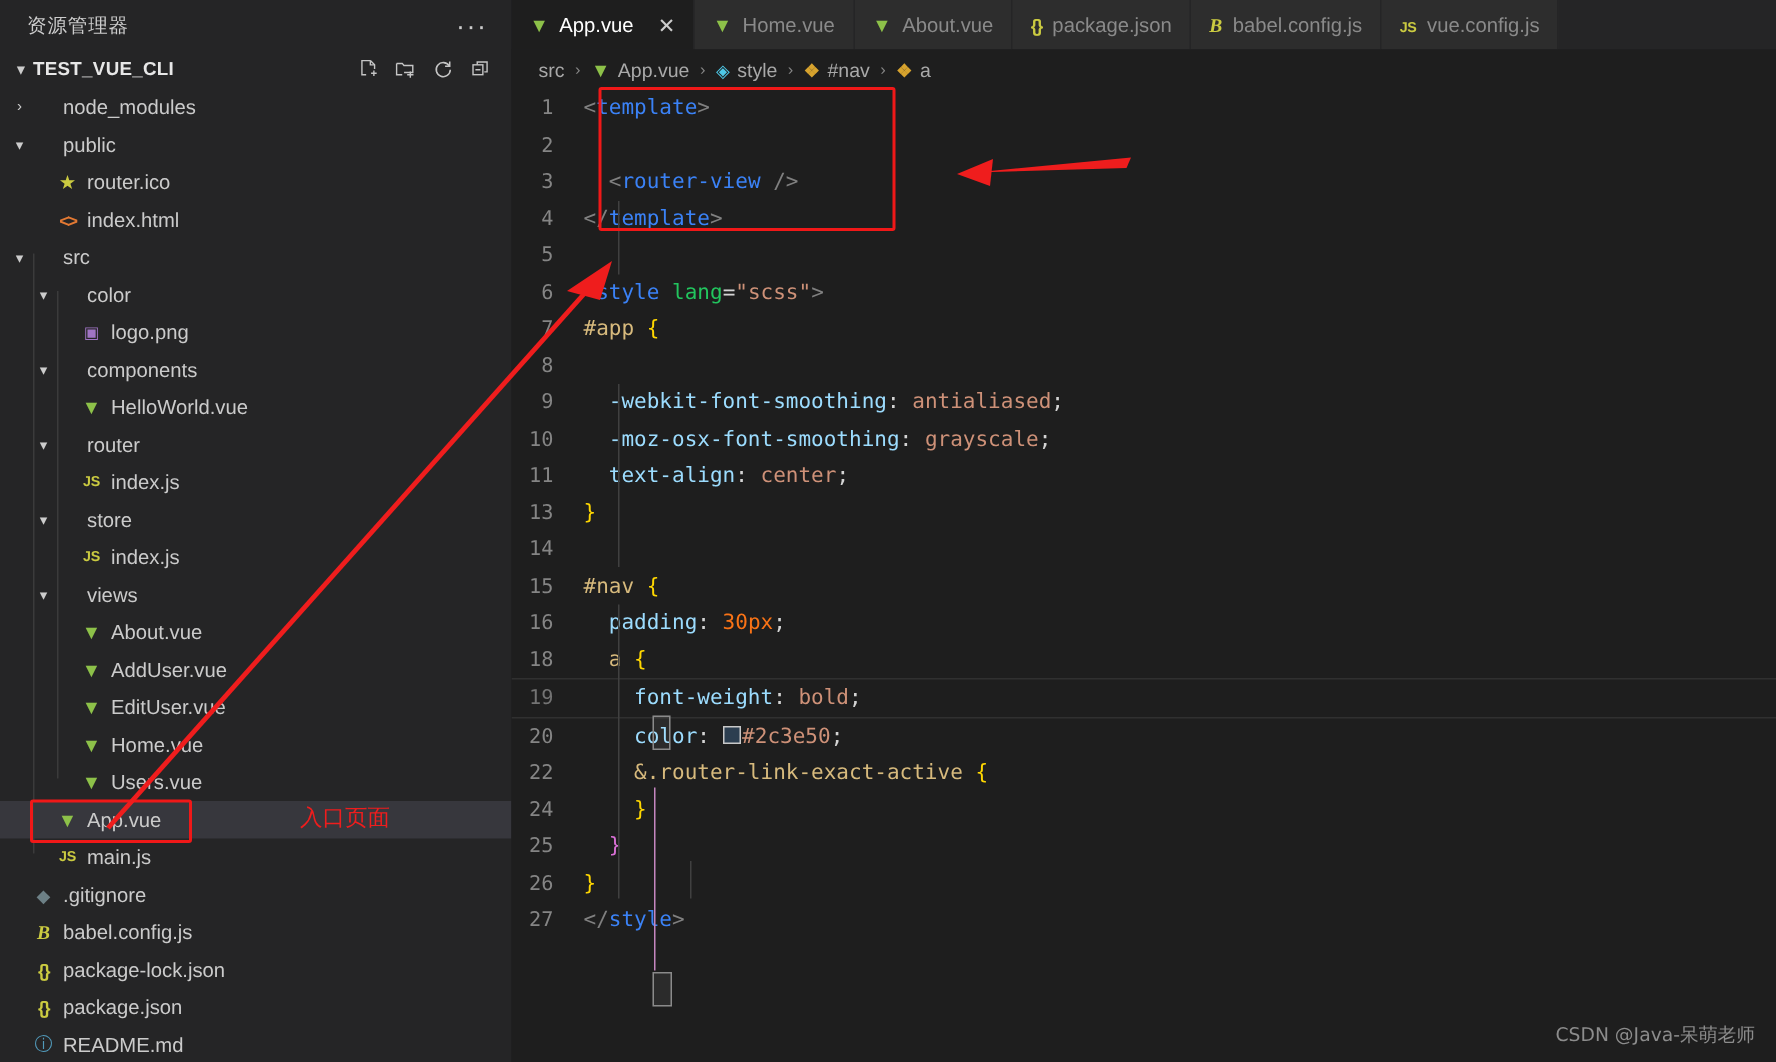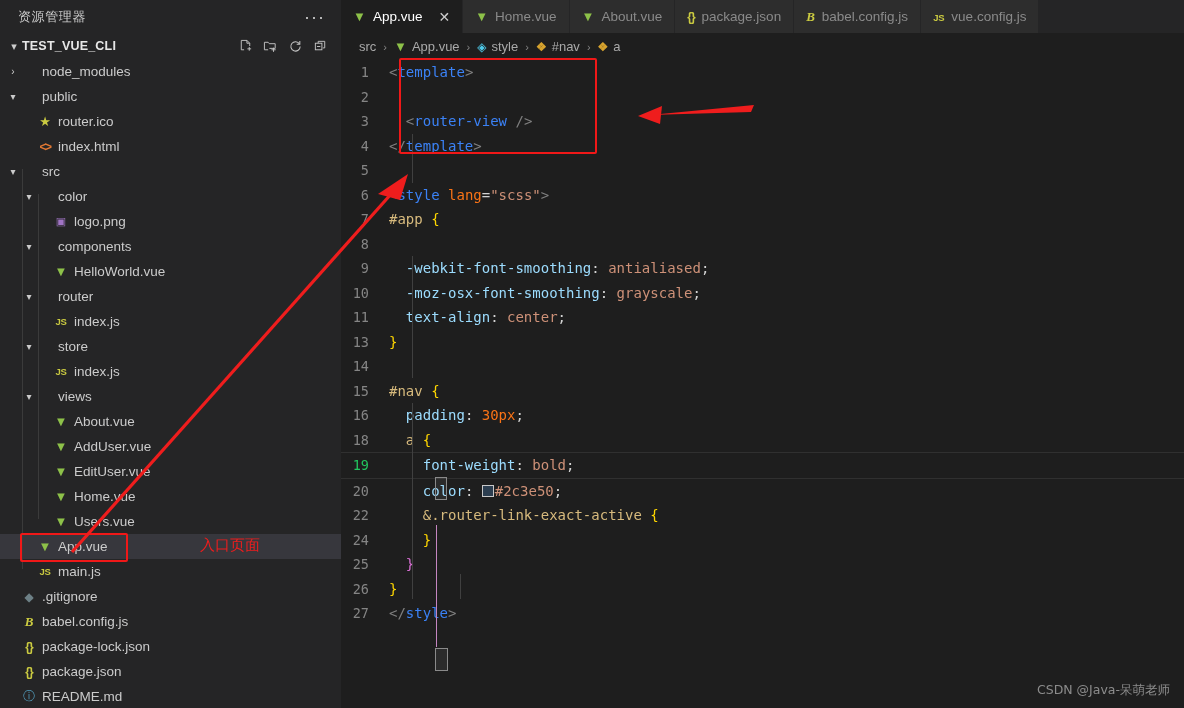--- a/index.html
+++ b/index.html
@@ -61,27 +61,27 @@
   .bc-item{display:flex;align-items:center;gap:5px;cursor:pointer;}
   .bc-sep{color:#868686;padding:0 7px;font-size:11px;}
   .bc-cube{color:#4ec9e8;font-size:12px;}
   .bc-tag{color:#d7a32e;font-size:12px;font-weight:bold;}
 
   .code{flex:1;position:relative;overflow:hidden;font-family:"DejaVu Sans Mono","Liberation Mono",monospace;font-size:14px;}
   .ln-row{height:24.5px;display:flex;align-items:center;position:relative;}
   .ln{width:48px;flex:0 0 48px;text-align:right;padding-right:20px;color:#858585;font-size:13.5px;
       box-sizing:border-box;font-family:"DejaVu Sans Mono",monospace;}
   .ln-row.curline{background:transparent;border-top:1px solid #303030;border-bottom:1px solid #303030;}
-  .ln-row.curline .ln{color:#22c55e;}
+  .ln-row.curline .ln{color:#737373;}
   .codetext{white-space:pre;color:#d4d4d4;font-size:14px;letter-spacing:0px;}
 
   
   .t-tag{color:#3b82f6;}
   .t-punct{color:#808080;}
-  .t-attr{color:#f97316;}
+  .t-attr{color:#22c55e;}
   .t-str{color:#ce9178;}
   .t-sel{color:#d7ba7d;}
   .t-brace{color:#ffd700;}
   .t-brace2{color:#da70d6;}
   .t-prop{color:#9cdcfe;}
   .t-val{color:#ce9178;}
   .t-plain{color:#d4d4d4;}
   .t-num{color:#f97316;}
   .t-colon{color:#d4d4d4;}
 

